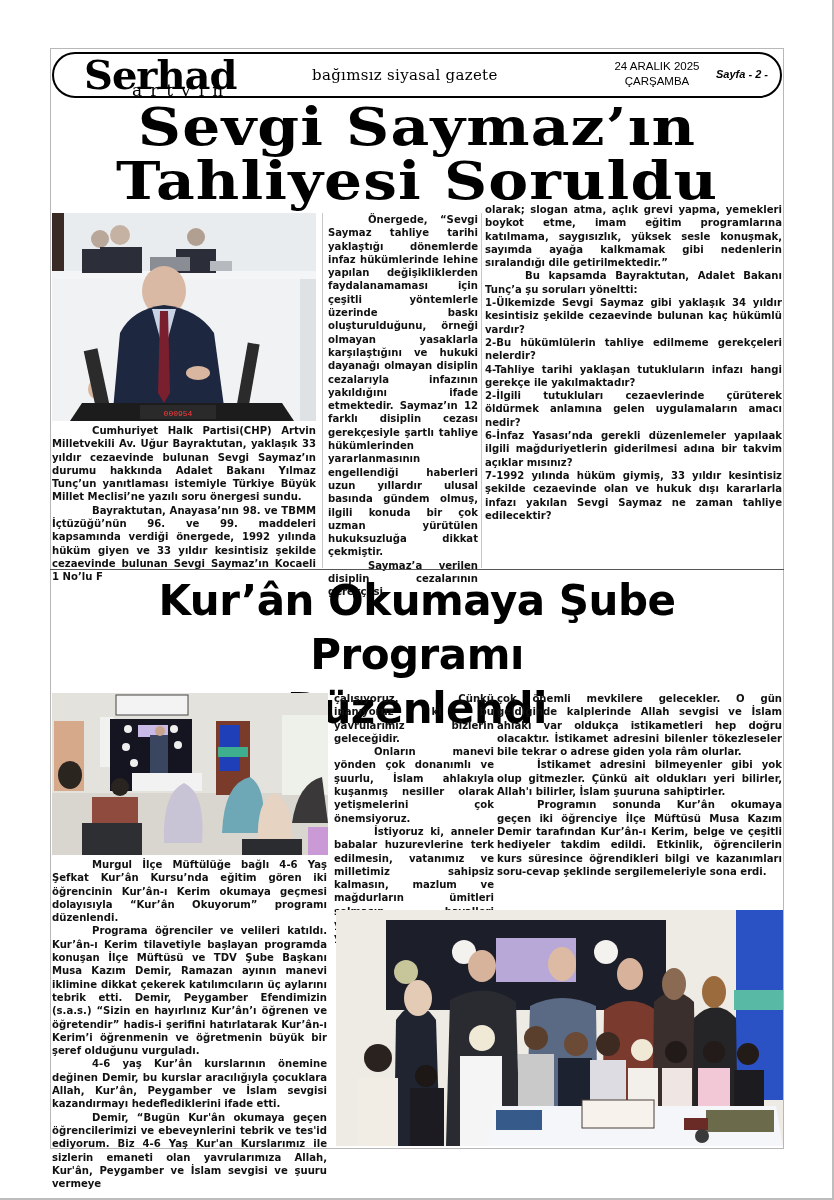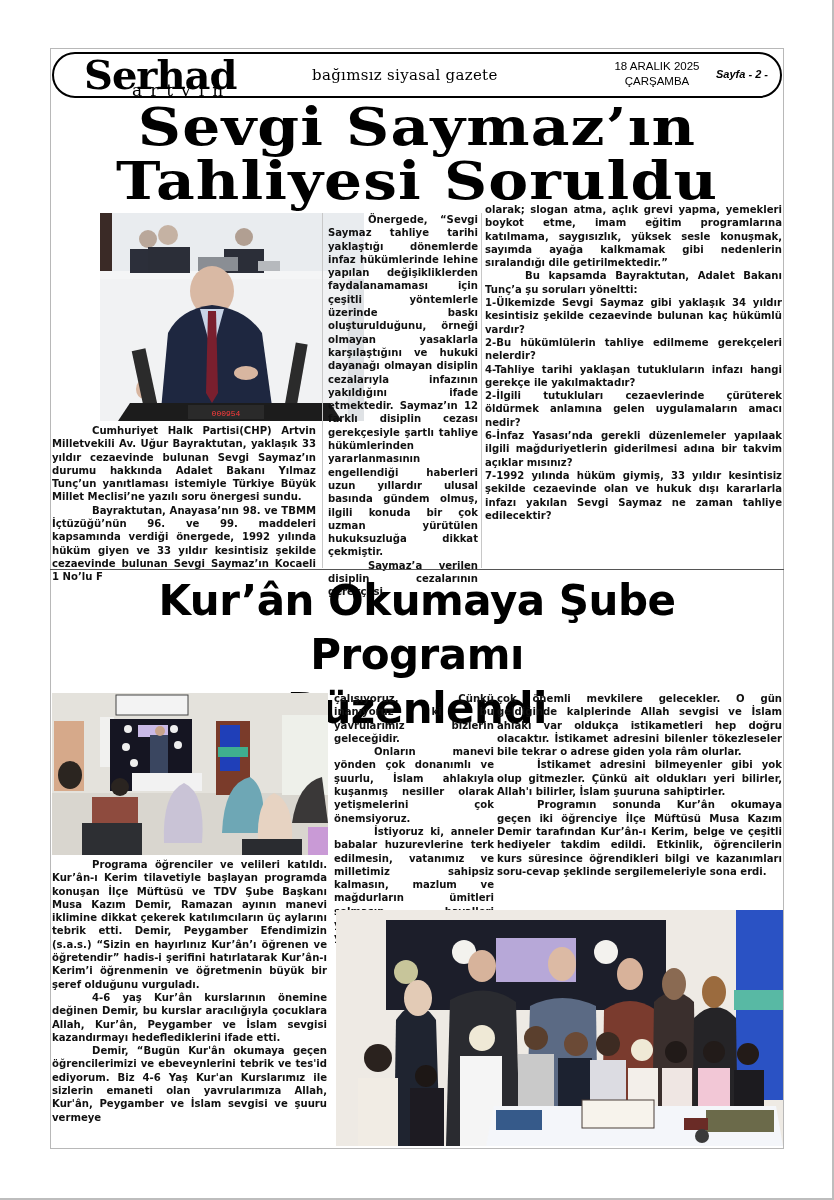--- a/index.html
+++ b/index.html
@@ -46,32 +46,32 @@
 <body>
 
 <div class="page-frame"></div>
 <div class="page-edge"></div>
 
 <header class="masthead">
   <span class="logo">Serhad</span>
   <span class="logo-sub">artvin</span>
   <span class="tagline">bağımsız siyasal gazete</span>
   <div class="dateblock">
-    <div>18 ARALIK 2025</div>
+    <div>24 ARALIK 2025</div>
     <div>ÇARŞAMBA</div>
   </div>
   <span class="pageno">Sayfa - 2 -</span>
 </header>
 
 <h1 class="headline1">
   <span class="l2">Sevgi Saymaz’ın</span>
   <span class="l2">Tahliyesi Soruldu</span>
 </h1>
 
-<div class="photo" style="left:52px;top:213px;width:264px;height:208px;margin-left:48px;">
+<div class="photo" style="left:52px;top:213px;width:264px;height:208px;">
   <svg viewBox="0 0 264 208" preserveAspectRatio="none">
     <rect x="0" y="0" width="264" height="208" fill="#e9ecef"></rect>
     <rect x="0" y="0" width="12" height="60" fill="#3a2a26"></rect>
     <rect x="0" y="58" width="264" height="8" fill="#f4f5f6"></rect>
     <rect x="0" y="66" width="248" height="142" fill="#f1f2f3"></rect>
     <rect x="248" y="66" width="16" height="142" fill="#dfe2e5"></rect>
 
     <circle cx="48" cy="26" r="9" fill="#b9a79a"></circle>
     <rect x="30" y="36" width="40" height="24" fill="#2c2f3a"></rect>
     <circle cx="68" cy="22" r="10" fill="#c5b2a3"></circle>
@@ -154,20 +154,21 @@
     <path d="M170 140 Q172 90 198 84 Q216 96 210 140 Z" fill="#6ea7b5"></path>
     <path d="M206 150 Q204 108 222 100 Q242 108 240 150 Z" fill="#e7d3c2"></path>
     <path d="M240 130 Q246 90 270 84 L276 130 Z" fill="#3a3838"></path>
     <rect x="30" y="130" width="60" height="32" fill="#2d2f33"></rect>
     <rect x="190" y="146" width="60" height="16" fill="#2a2c30"></rect>
     <rect x="256" y="134" width="20" height="28" fill="#c99ad6"></rect>
   </svg>
 </div>
 
 <div class="col col4">
+  <p class="ind">Murgul İlçe Müftülüğe bağlı 4-6 Yaş Şefkat Kur’ân Kursu’nda eğitim gören iki öğrencinin Kur’ân-ı Kerim okumaya geçmesi dolayısıyla “Kur’ân Okuyorum” programı düzenlendi.</p>
   <p class="ind">Programa öğrenciler ve velileri katıldı. Kur’ân-ı Kerim tilavetiyle başlayan programda konuşan İlçe Müftüsü ve TDV Şube Başkanı Musa Kazım Demir, Ramazan ayının manevi iklimine dikkat çekerek katılımcıların üç aylarını tebrik etti. Demir, Peygamber Efendimizin (s.a.s.) “Sizin en hayırlınız Kur’ân’ı öğrenen ve öğretendir” hadis-i şerifini hatırlatarak Kur’ân-ı Kerim’i öğrenmenin ve öğretmenin büyük bir şeref olduğunu vurguladı.</p>
   <p class="ind">4-6 yaş Kur’ân kurslarının önemine değinen Demir, bu kurslar aracılığıyla çocuklara Allah, Kur’ân, Peygamber ve İslam sevgisi kazandırmayı hedeflediklerini ifade etti.</p>
   <p class="ind">Demir, “Bugün Kur'ân okumaya geçen öğrencilerimizi ve ebeveynlerini tebrik ve tes'id ediyorum. Biz 4-6 Yaş Kur'an Kurslarımız ile sizlerin emaneti olan yavrularımıza Allah, Kur'ân, Peygamber ve İslam sevgisi ve şuuru vermeye</p>
 </div>
 <div class="col col5">
   <p>çalışıyoruz. Çünkü inanıyoruz ki bu yavrularımız bizlerin geleceğidir.</p>
   <p class="ind">Onların manevi yönden çok donanımlı ve şuurlu, İslam ahlakıyla kuşanmış nesiller olarak yetişmelerini çok önemsiyoruz.</p>
   <p class="ind">İstiyoruz ki, anneler babalar huzurevlerine terk edilmesin, vatanımız ve milletimiz sahipsiz kalmasın, mazlum ve mağdurların ümitleri solmasın, hayalleri yıkılmasın. Bu evlatlarımız, yarın</p>
 </div>
 <div class="col col6">

